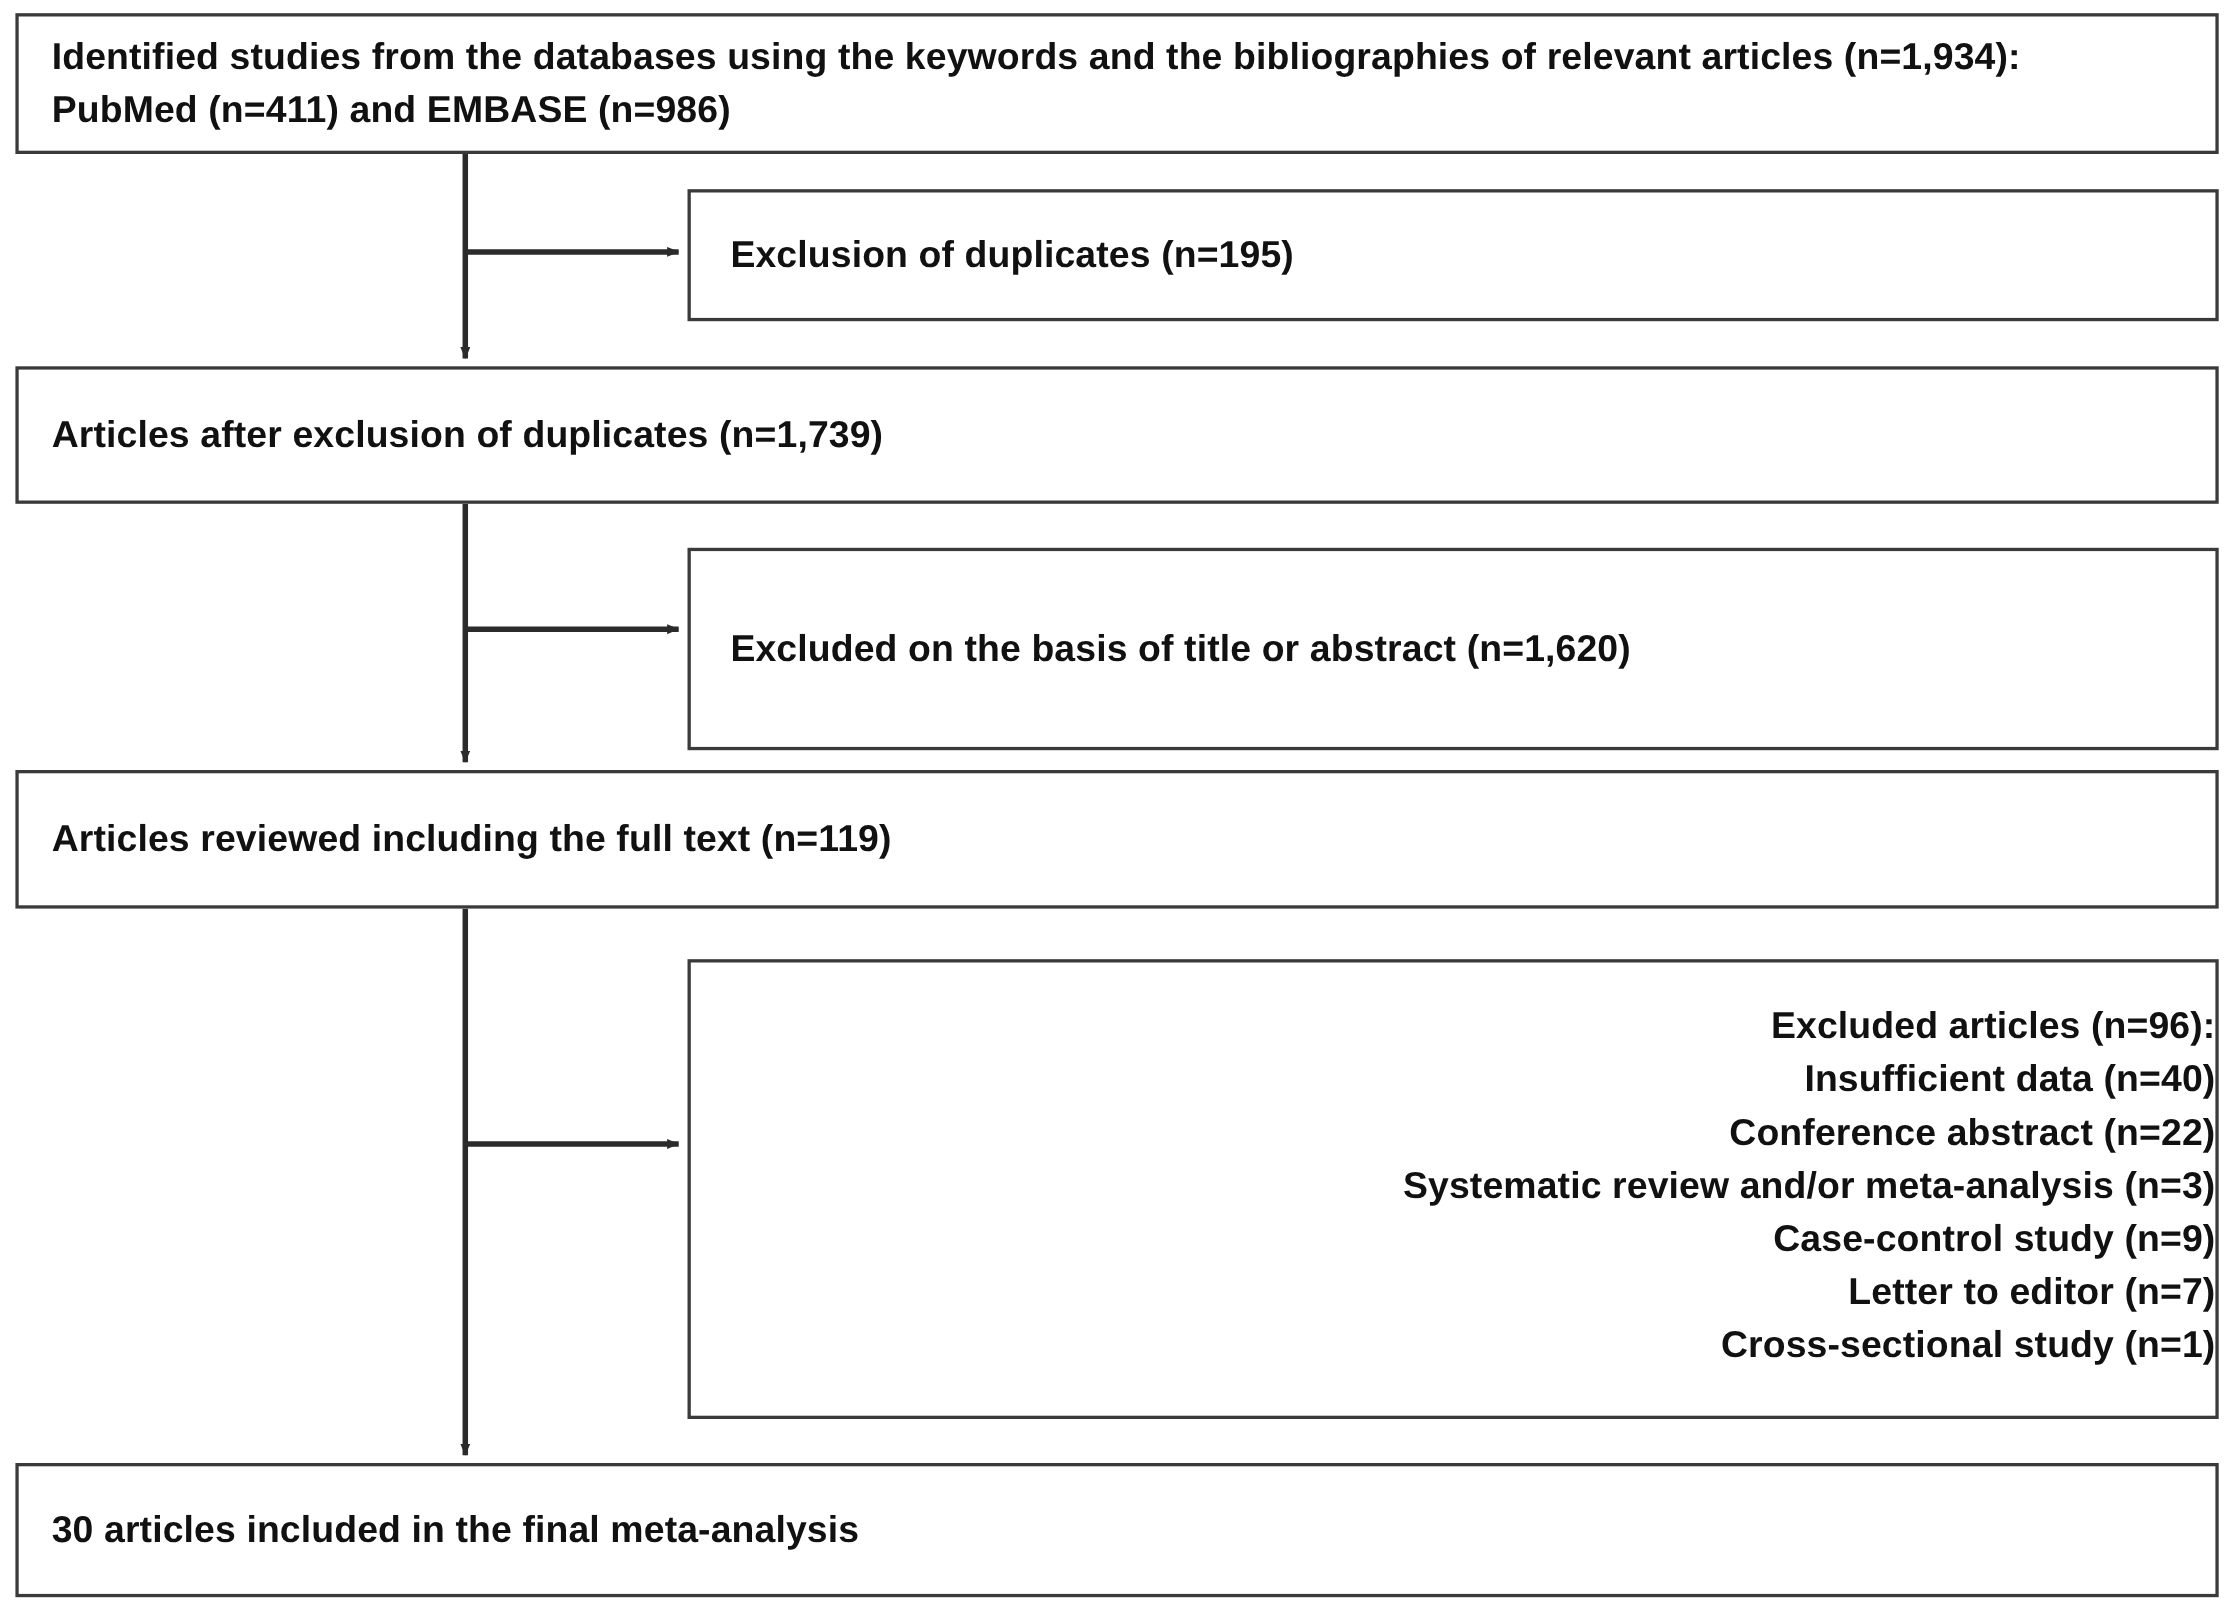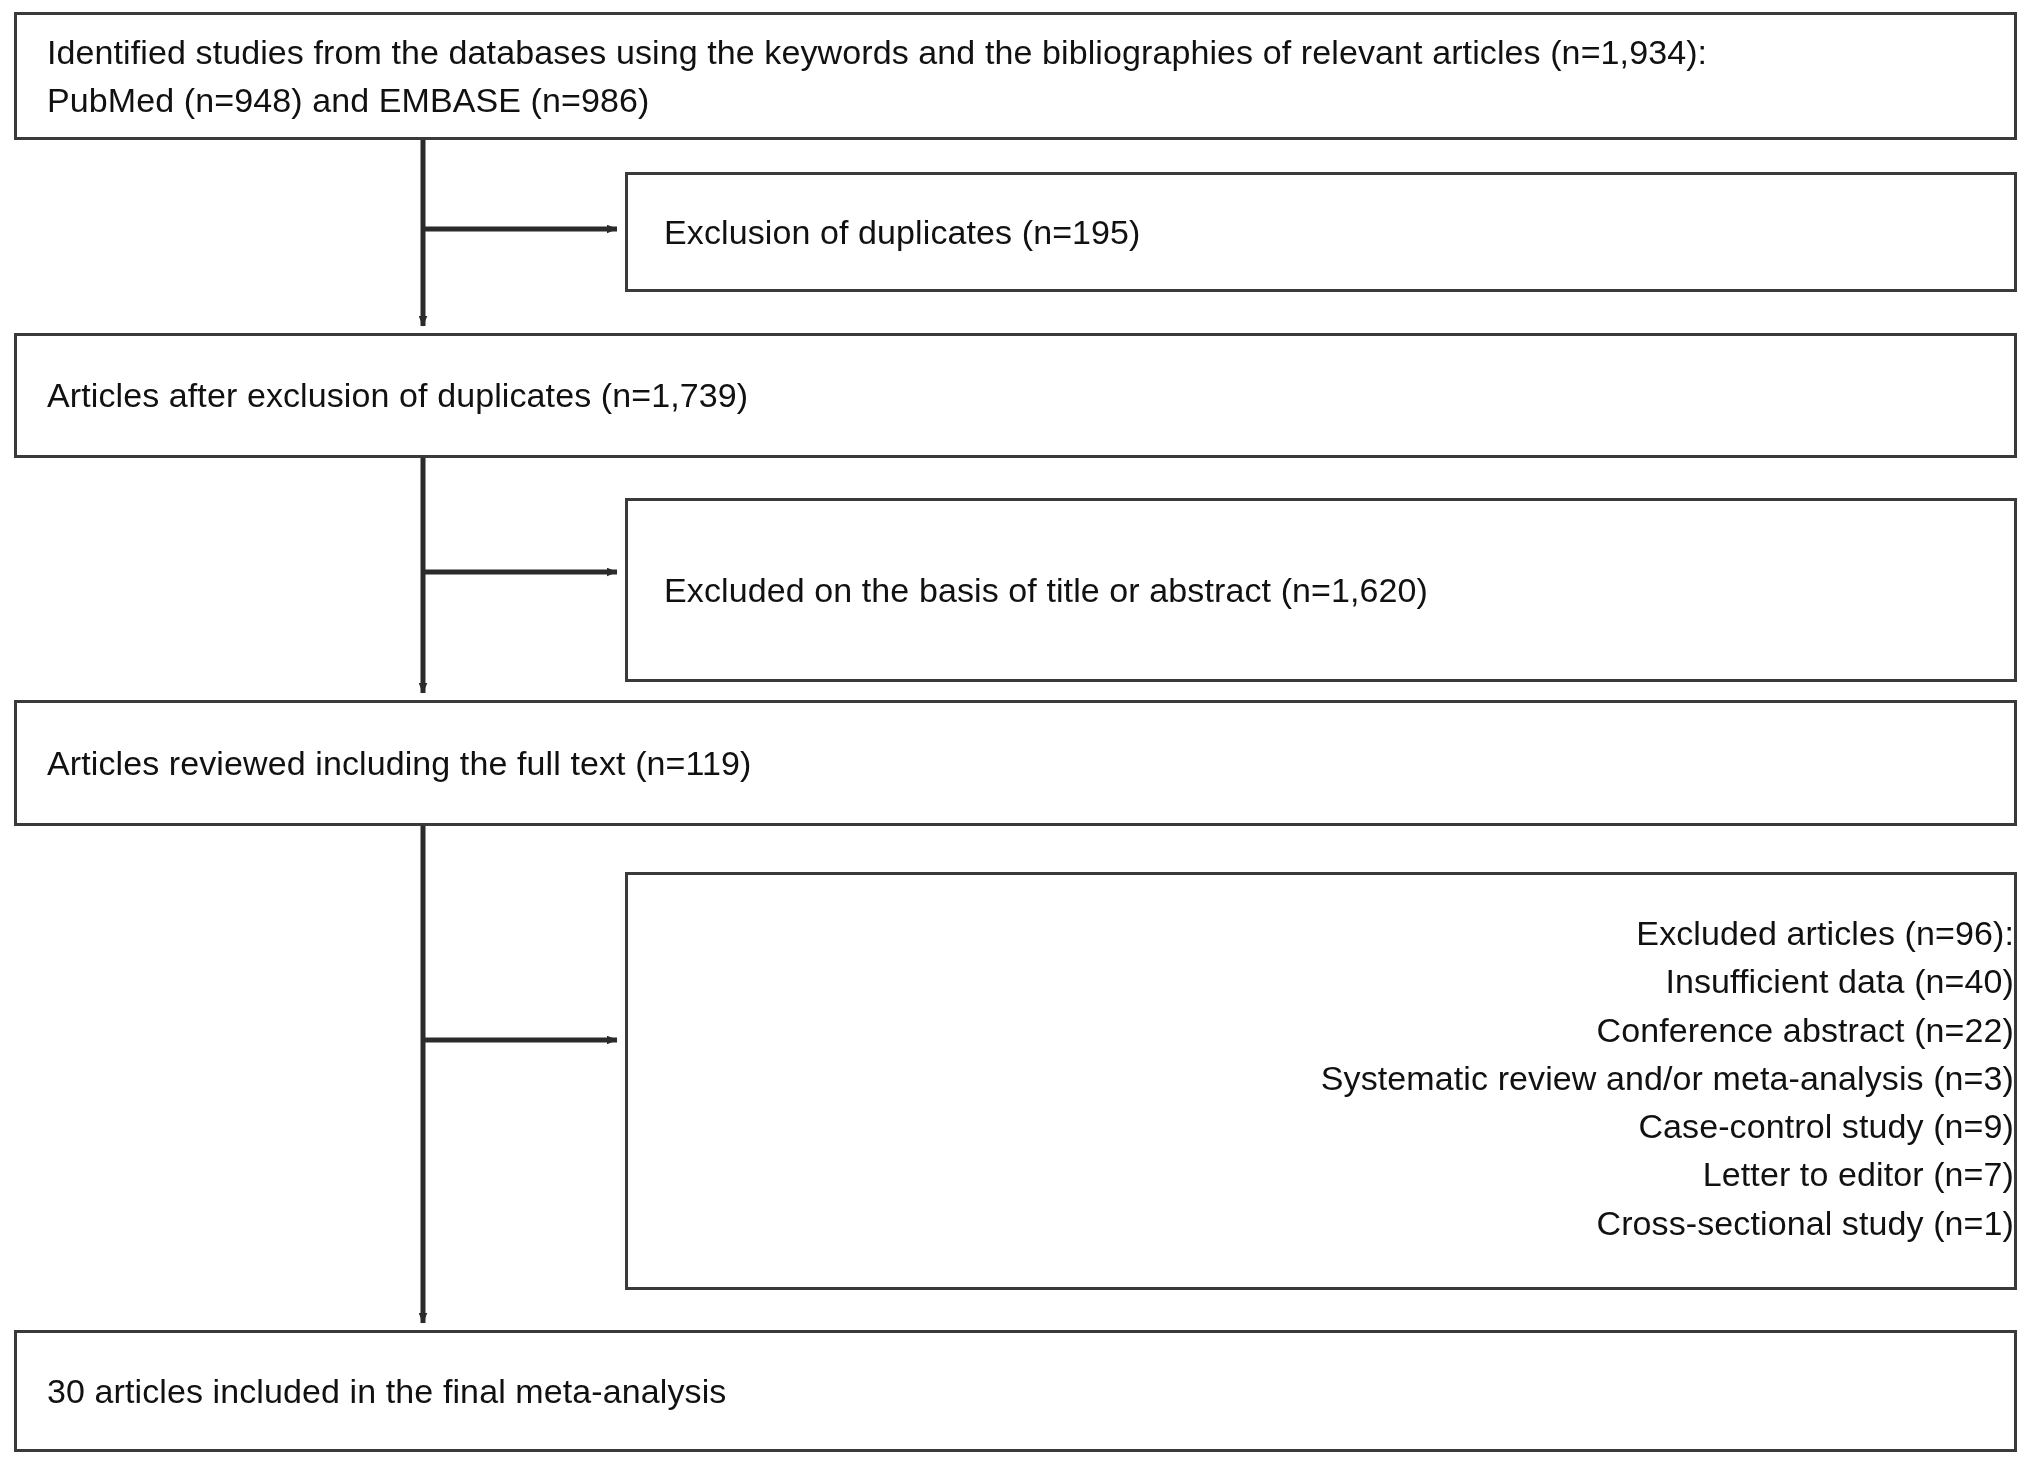--- a/index.html
+++ b/index.html
@@ -10,20 +10,21 @@
   }
   body {
     font-family: "Liberation Sans", sans-serif;
   }
   #canvas {
     position: relative;
     width: 2032px;
     height: 1471px;
     background: #ffffff;
     overflow: hidden;
+    font-weight: bold;
   }
   #connectors {
     position: absolute;
     left: 0;
     top: 0;
     width: 2032px;
     height: 1471px;
     pointer-events: none;
   }
   .node {
@@ -82,21 +83,21 @@
 
     <line x1="423" y1="572" x2="617" y2="572" stroke="#2b2b2b" stroke-width="5" marker-end="url(#arrowhead)"></line>
 
     <line x1="423" y1="826" x2="423" y2="1323" stroke="#2b2b2b" stroke-width="5" marker-end="url(#arrowhead)"></line>
 
     <line x1="423" y1="1040" x2="617" y2="1040" stroke="#2b2b2b" stroke-width="5" marker-end="url(#arrowhead)"></line>
   </svg>
 
   <div class="node main-node" id="box-identified">
     <div class="line">Identified studies from the databases using the keywords and the bibliographies of relevant articles (n=1,934):</div>
-    <div class="line">PubMed (n=948) and EMBASE (n=986)</div>
+    <div class="line">PubMed (n=411) and EMBASE (n=986)</div>
   </div>
 
   <div class="node side-node" id="box-excl-dup">
     <div class="line">Exclusion of duplicates (n=195)</div>
   </div>
 
   <div class="node main-node" id="box-after-dup">
     <div class="line">Articles after exclusion of duplicates (n=1,739)</div>
   </div>
 

